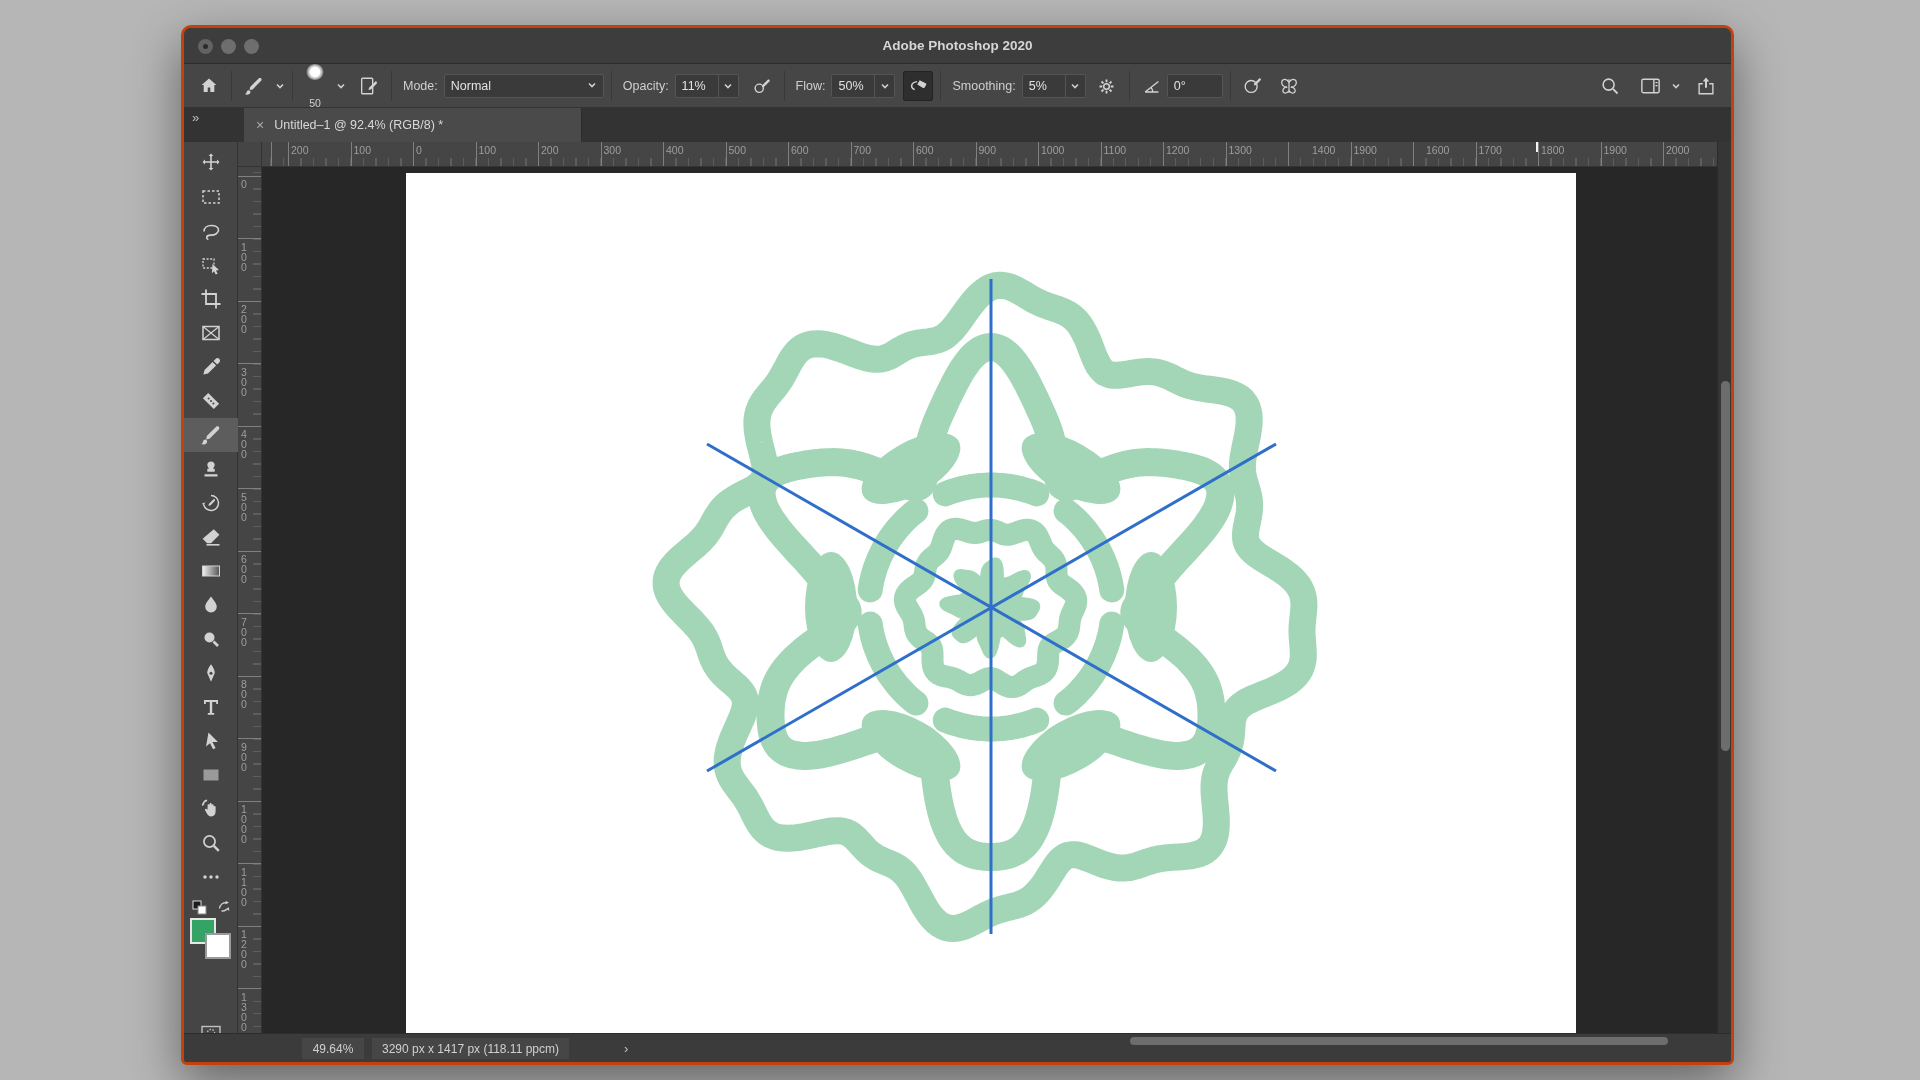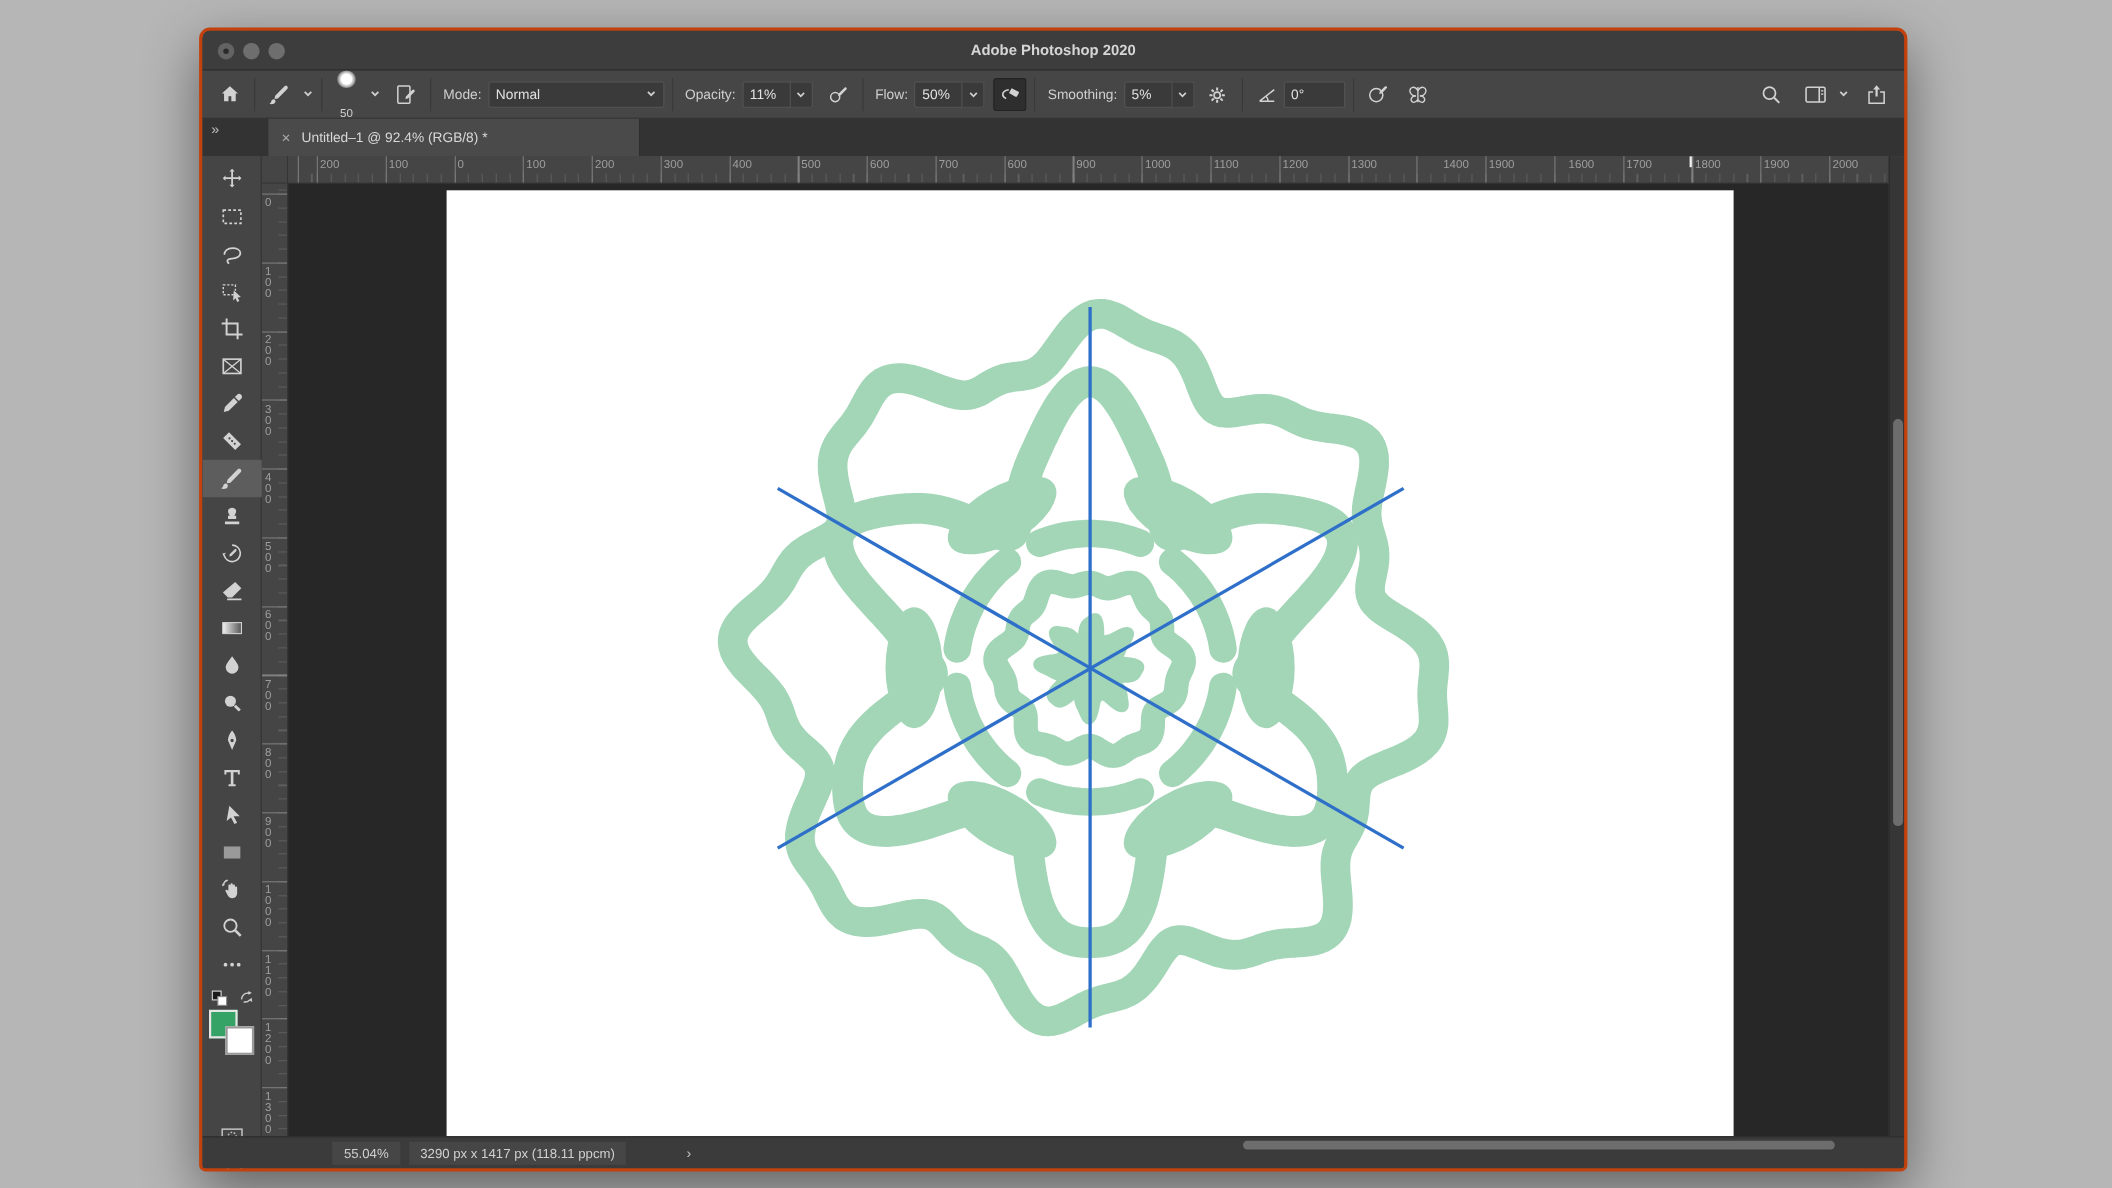--- a/index.html
+++ b/index.html
@@ -527,21 +527,21 @@
     </div>
   </div>
 
   <div id="vscroll">
     <div id="vthumb"></div>
   </div>
 
   <div id="statusbar">
     <div id="hthumb"></div>
     <div id="zoom-box">
-        <span>55.04%</span>
+        <span>49.64%</span>
       </div>
     <div id="docinfo-box">
         <span>3290 px x 1417 px (118.11 ppcm)</span>
       </div>
     <span id="status-chevron">›</span>
   </div>
 
 </div>
 
 </body></html>

